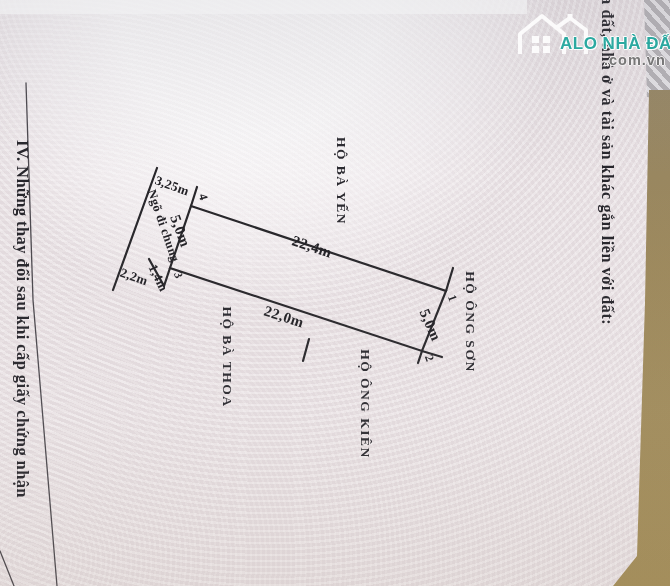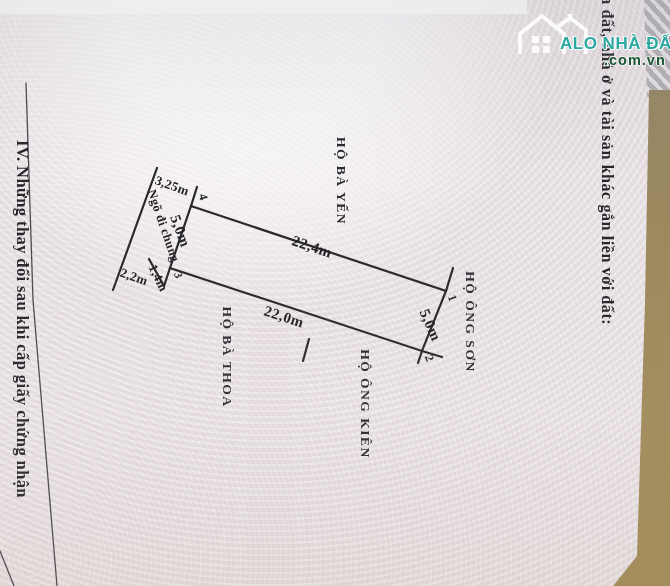--- a/index.html
+++ b/index.html
@@ -75,21 +75,21 @@
   .logo-house{position:absolute;left:8px;top:8px;}
   .logo-line1{
     position:absolute;left:52px;top:32px;
     font-family:"Liberation Sans",sans-serif;font-weight:700;font-size:17px;
     color:#23a79e;letter-spacing:.5px;white-space:nowrap;
     text-shadow:1px 0 0 #fff,-1px 0 0 #fff,0 1px 0 #fff,0 -1px 0 #fff,1px 1px 0 #fff,-1px -1px 0 #fff;
   }
   .logo-line2{
     position:absolute;left:96px;top:50px;
     font-family:"Liberation Sans",sans-serif;font-weight:700;font-size:14.5px;
-    color:#14532d;letter-spacing:1px;white-space:nowrap;
+    color:#737373;letter-spacing:1px;white-space:nowrap;
     text-shadow:1px 0 0 #f4f2f3,-1px 0 0 #f4f2f3,0 1px 0 #f4f2f3,0 -1px 0 #f4f2f3;
   }
 </style>
 </head>
 <body>
 
 <div id="stage">
 
   <div class="paper-layer rings-1"></div>
   <div class="paper-layer white-blob"></div>

